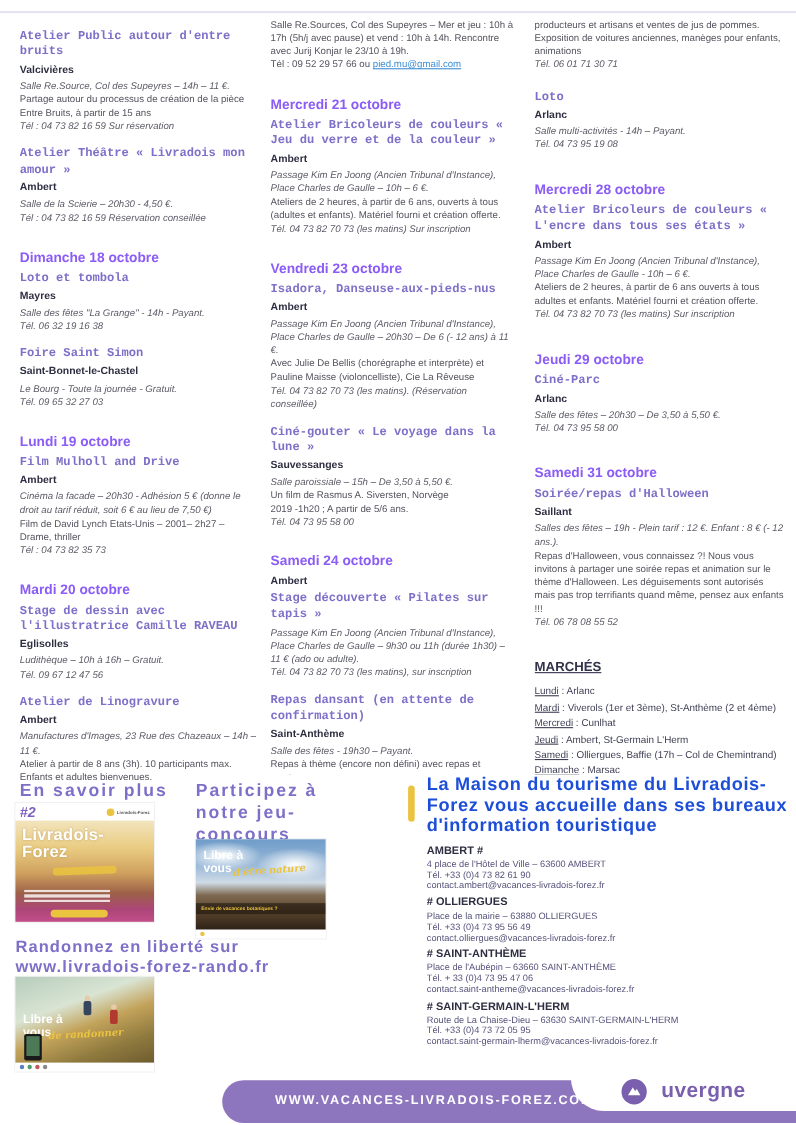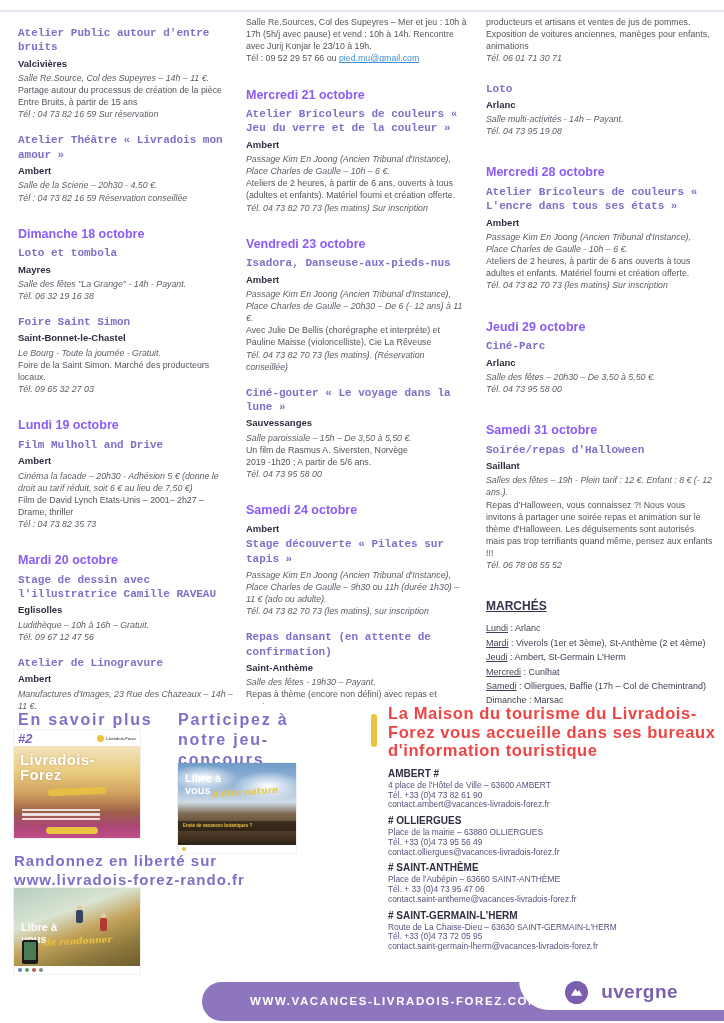--- a/index.html
+++ b/index.html
@@ -75,21 +75,21 @@
   .c3txt{position:absolute;top:34px;left:7px;font-size:11px;font-weight:700;color:#fff;line-height:1.05;}
   .c3script{position:absolute;top:48px;left:30px;font-size:9px;transform:rotate(-3deg);}
   .phone{position:absolute;left:8px;bottom:2px;width:16px;height:24px;background:#1a1a1a;border-radius:2px;}
   .phone::after{content:"";position:absolute;left:2px;top:2px;right:2px;bottom:4px;background:#4d7a56;}
   .c3strip{height:8px;background:#fff;display:flex;align-items:center;gap:3px;padding-left:4px;}
   .dot{width:4px;height:4px;border-radius:50%;display:inline-block;}
 
   
   .ybar{position:absolute;left:371px;top:714px;width:6px;height:33px;border-radius:3px;background:#eac33f;}
   #tourism{position:absolute;left:388px;top:704px;width:332px;}
-  .theading{font-size:16.5px;font-weight:700;color:#ef4444;line-height:1.13;letter-spacing:.6px;margin:0 0 8px 0;}
+  .theading{font-size:16.5px;font-weight:700;color:#1d4ed8;line-height:1.13;letter-spacing:.6px;margin:0 0 8px 0;}
   .office{margin:0 0 5px 0;}
   .oname{font-size:10px;font-weight:700;color:#2e2e42;line-height:1.2;margin-bottom:1px;}
   .oline{font-size:8.4px;color:#55527a;line-height:1.16;}
 
   
   .ribbon{position:absolute;left:202px;right:0;top:982px;height:39px;background:#8d76bd;border-radius:22px 0 0 22px;}
   .ribbon-url{position:absolute;left:48px;top:0;height:39px;line-height:39px;color:#fff;
               font-size:11.5px;font-weight:700;letter-spacing:1.6px;}
   .logotab{position:absolute;right:0;top:974px;width:205px;height:36px;background:#fff;
            border-radius:0 0 0 30px;display:flex;align-items:center;justify-content:center;gap:13px;z-index:2;}
@@ -119,21 +119,20 @@
       <div class="day">Dimanche 18 octobre</div>
       <div class="etitle">Loto et tombola</div>
       <div class="place">Mayres</div>
       <div class="line i"><span>Salle des fêtes "La Grange" - 14h - Payant.</span></div>
       <div class="line i"><span>Tél. 06 32 19 16 38</span></div>
     </div>
     <div class="block">
       <div class="etitle">Foire Saint Simon</div>
       <div class="place">Saint-Bonnet-le-Chastel</div>
       <div class="line i"><span>Le Bourg - Toute la journée - Gratuit.</span></div>
-      <div class="line"><span>Foire de la Saint Simon. Marché des producteurs locaux.</span></div>
       <div class="line i"><span>Tél. 09 65 32 27 03</span></div>
     </div>
     <div class="block withday">
       <div class="day">Lundi 19 octobre</div>
       <div class="etitle">Film Mulholl and Drive</div>
       <div class="place">Ambert</div>
       <div class="line i"><span>Cinéma la facade – 20h30 - Adhésion 5 € (donne le droit au tarif réduit, soit 6 € au lieu de 7,50 €)</span></div>
       <div class="line"><span>Film de David Lynch Etats-Unis – 2001– 2h27 – Drame, thriller</span></div>
       <div class="line i"><span>Tél : 04 73 82 35 73</span></div>
     </div>
@@ -226,22 +225,22 @@
       <div class="day">Samedi 31 octobre</div>
       <div class="etitle">Soirée/repas d'Halloween</div>
       <div class="place">Saillant</div>
       <div class="line i"><span>Salles des fêtes – 19h - Plein tarif : 12 €. Enfant : 8 € (- 12 ans.).</span></div>
       <div class="line"><span>Repas d'Halloween, vous connaissez ?! Nous vous invitons à partager une soirée repas et animation sur le thème d'Halloween. Les déguisements sont autorisés mais pas trop terrifiants quand même, pensez aux enfants !!!</span></div>
       <div class="line i"><span>Tél. 06 78 08 55 52</span></div>
     </div>
     <div class="mtitle">MARCHÉS</div>
     <div class="mrow"><span class="mdaywrap"><span class="mday">Lundi</span></span><span>Arlanc</span></div>
     <div class="mrow"><span class="mdaywrap"><span class="mday">Mardi</span></span><span>Viverols (1er et 3ème), St-Anthème (2 et 4ème)</span></div>
+    <div class="mrow"><span class="mdaywrap"><span class="mday">Mercredi</span></span><span>Cunlhat</span></div>
     <div class="mrow"><span class="mdaywrap"><span class="mday">Jeudi</span></span><span>Ambert, St-Germain L'Herm</span></div>
-    <div class="mrow"><span class="mdaywrap"><span class="mday">Mercredi</span></span><span>Cunlhat</span></div>
     <div class="mrow"><span class="mdaywrap"><span class="mday">Samedi</span></span><span>Olliergues, Baffie (17h – Col de Chemintrand)</span></div>
     <div class="mrow"><span class="mdaywrap"><span class="mday">Dimanche</span></span><span>Marsac</span></div>
   </div>
 
 <div id="promo1-h" class="promo-h">En savoir plus</div>
 <div id="cover1" class="cover">
   <div class="c1top">
     <span class="c1badge">#2</span>
     <span class="minilogo">
       <span class="mdot"></span>

